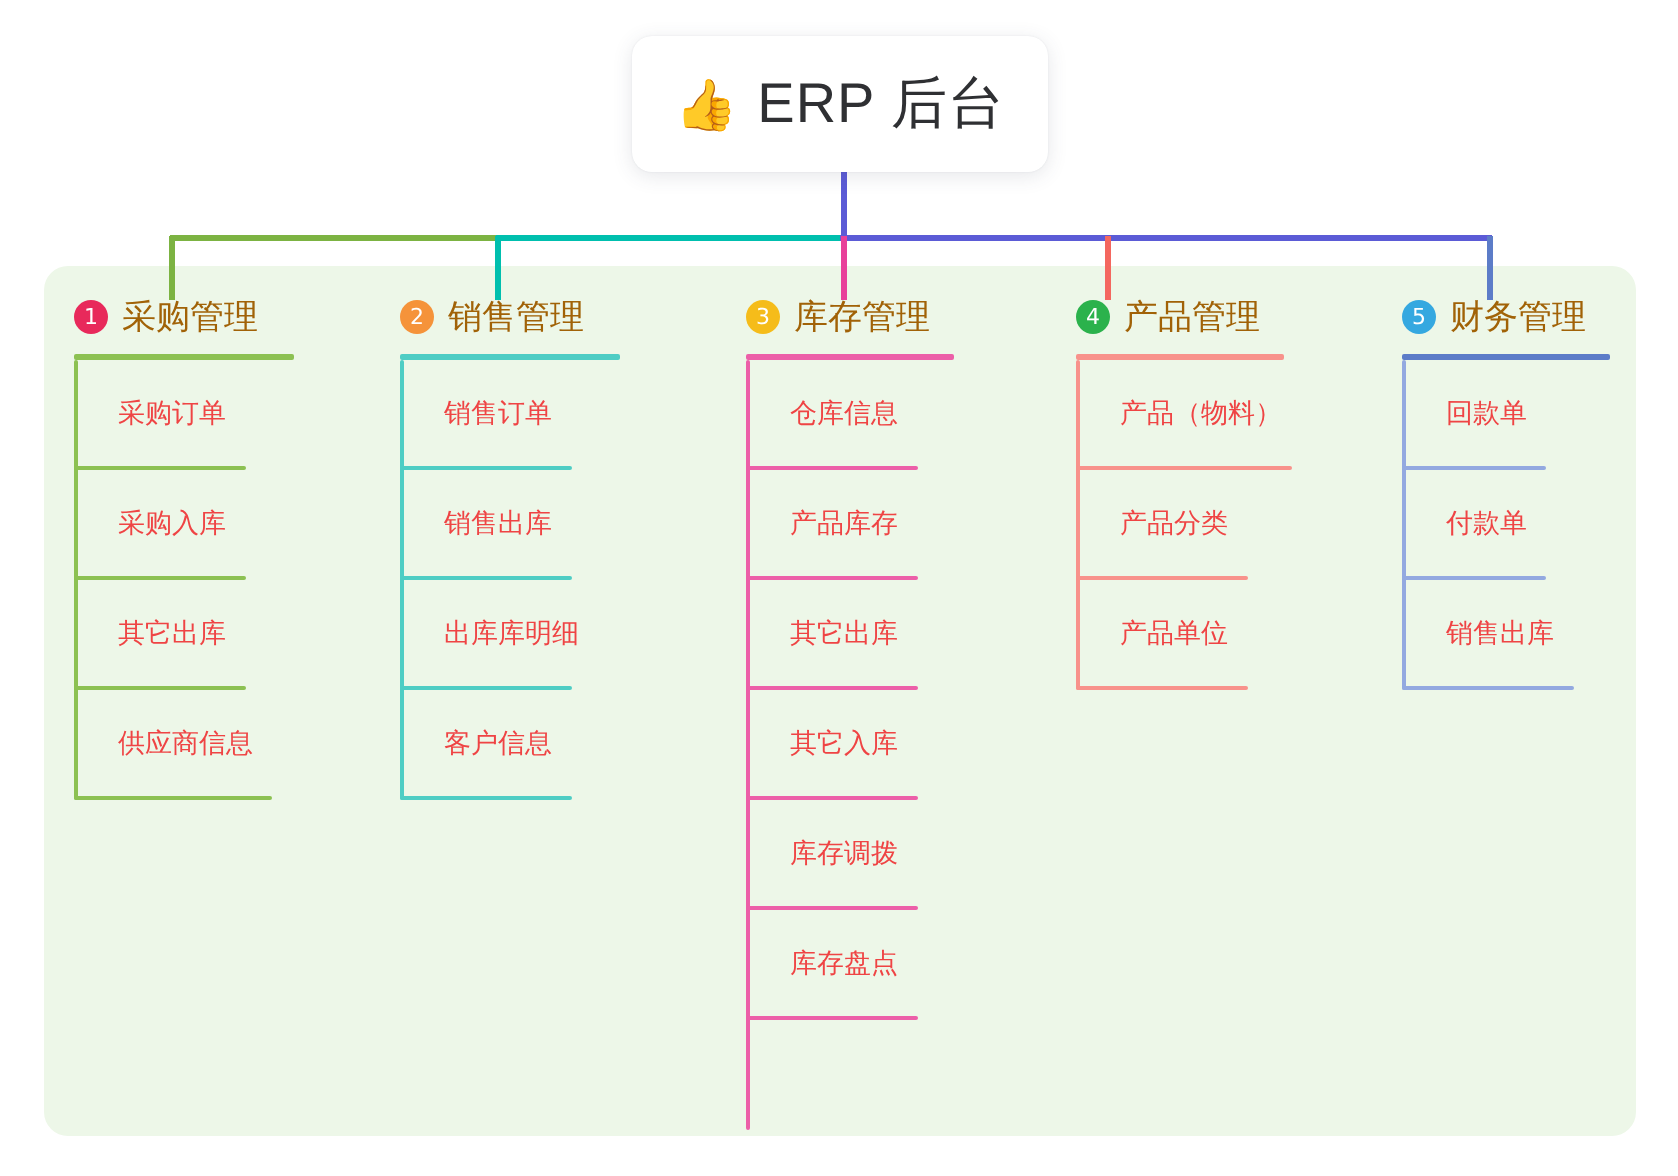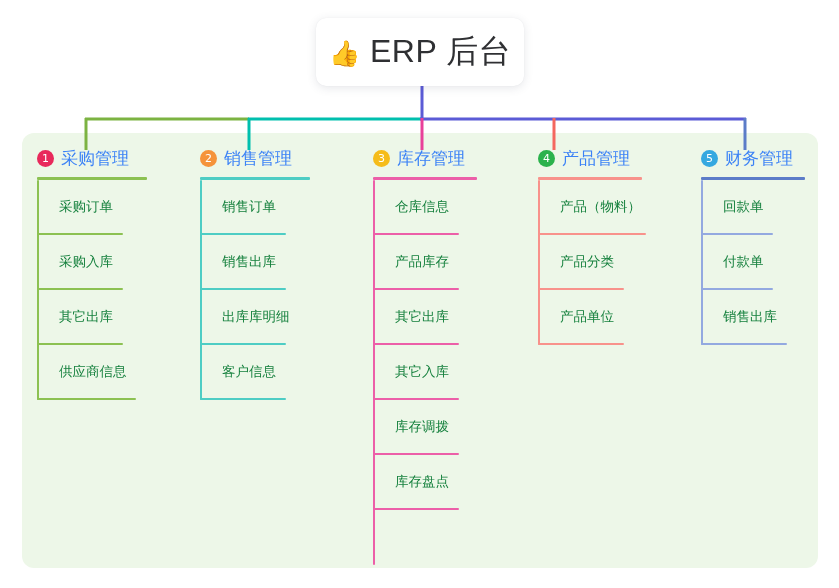--- a/index.html
+++ b/index.html
@@ -33,21 +33,21 @@
     gap: 10px;
     box-sizing: border-box;
   }
   #root-node .thumb {
     font-size: 25px;
     line-height: 1;
     display: inline-block;
     transform: translateY(1px);
   }
   #root-node .root-title {
-    font-size: 32px;
+    font-size: 28px;
     letter-spacing: 0.5px;
     color: #2f3033;
     white-space: nowrap;
   }
 
   
   #panel {
     position: absolute;
     left: 22px;
     top: 133px;
@@ -85,21 +85,21 @@
     border-radius: 50%;
     color: #ffffff;
     font-size: 11px;
     line-height: 17px;
     text-align: center;
     font-family: "DejaVu Sans", sans-serif;
     flex: 0 0 auto;
   }
   .col-title {
     font-size: 17px;
-    color: #3b82f6;
+    color: #a16207;
   }
   .col-rule {
     height: 3px;
     margin-top: 7px;
     border-radius: 1px;
   }
 
   
   .items {
     position: relative;
@@ -107,21 +107,21 @@
   }
   .item {
     position: relative;
     height: 55px;
   }
   .item-label {
     position: absolute;
     left: 22px;
     top: 18px;
     font-size: 13.5px;
-    color: #15803d;
+    color: #ef4444;
     white-space: nowrap;
   }
   .item-rule {
     position: absolute;
     left: 0;
     bottom: 0;
     height: 2px;
     border-radius: 1px;
   }
   .trunk {

